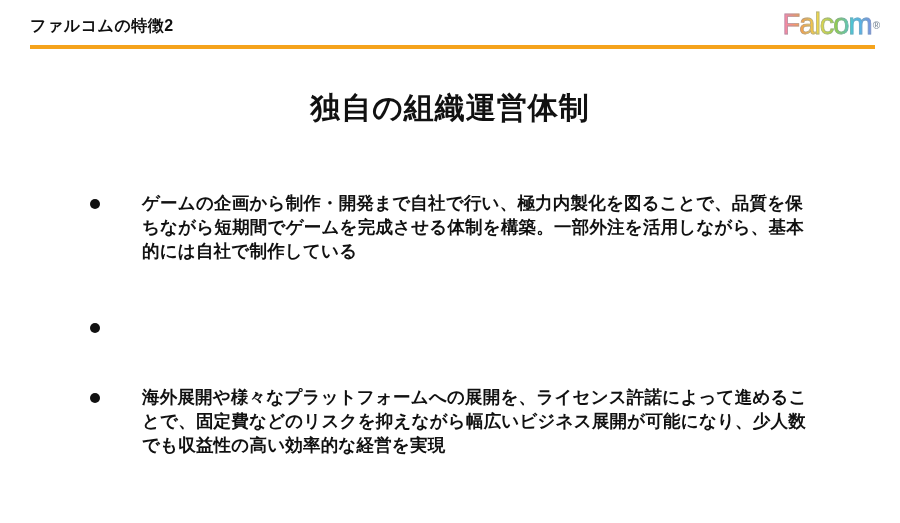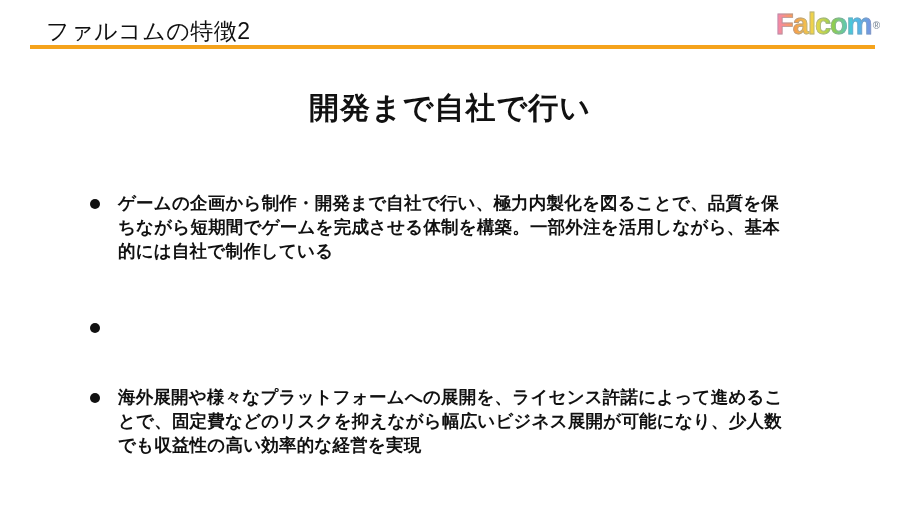--- a/index.html
+++ b/index.html
@@ -9,39 +9,39 @@
     position: relative;
     overflow: hidden;
     background: #ffffff;
     color: #111111;
     font-family: "Liberation Sans", "DejaVu Sans", sans-serif;
   }
 
   
   .header-label {
     position: absolute;
-    left: 46px;
+    left: 30px;
     top: 16px;
-    font-size: 23px;
-    font-weight: normal;
+    font-size: 16px;
+    font-weight: bold;
     letter-spacing: 0.5px;
     white-space: nowrap;
   }
 
   .logo-wrap {
     position: absolute;
     right: 20px;
     top: 8px;
     white-space: nowrap;
     line-height: 32px;
   }
   .logo-text {
     display: inline-block;
     font-size: 29px;
-    font-weight: bold;
+    font-weight: normal;
     letter-spacing: -1px;
     background-image: linear-gradient(90deg, #f584b4, #f6a04c, #efd94a, #8fce4e, #43c6e8, #7b8fe0);
     -webkit-background-clip: text;
     background-clip: text;
     color: transparent;
     -webkit-text-stroke: 0.8px rgba(130,150,170,0.55);
   }
   .logo-reg {
     display: inline-block;
     font-size: 10px;
@@ -80,20 +80,21 @@
     top: 191px;
     width: 748px;
     margin: 0;
     padding: 0;
     list-style: none;
   }
   .bullet-item {
     display: flex;
     align-items: flex-start;
     margin-bottom: 52px;
+    gap: 24px;
   }
   .bullet-item:last-child { margin-bottom: 10px; }
   .bullet-icon {
     flex: none;
     width: 10px;
     height: 10px;
     border-radius: 50%;
     background: #111111;
     margin: 8px 18px 0 0;
   }
@@ -111,21 +112,21 @@
 <div>
 
   <div class="header-label">ファルコムの特徴2</div>
 
   <div class="logo-wrap">
     <span class="logo-text" style="background-image: linear-gradient(90deg, rgb(245, 132, 180), rgb(246, 160, 76), rgb(239, 217, 74), rgb(143, 206, 78), rgb(67, 198, 232), rgb(123, 143, 224));">Falcom</span><span class="logo-reg">®</span>
   </div>
 
   <div class="header-divider" style="background: rgb(245, 163, 28);"></div>
 
-  <div class="page-title">開発まで自社で行い</div>
+  <div class="page-title">独自の組織運営体制</div>
 
   <ul class="bullet-list">
     <li class="bullet-item">
       <span class="bullet-icon"></span>
       <span class="bullet-text">ゲームの企画から制作・開発まで自社で行い、極力内製化を図ることで、品質を保
 ちながら短期間でゲームを完成させる体制を構築。一部外注を活用しながら、基本
 的には自社で制作している</span>
     </li>
     <li class="bullet-item">
       <span class="bullet-icon"></span>

